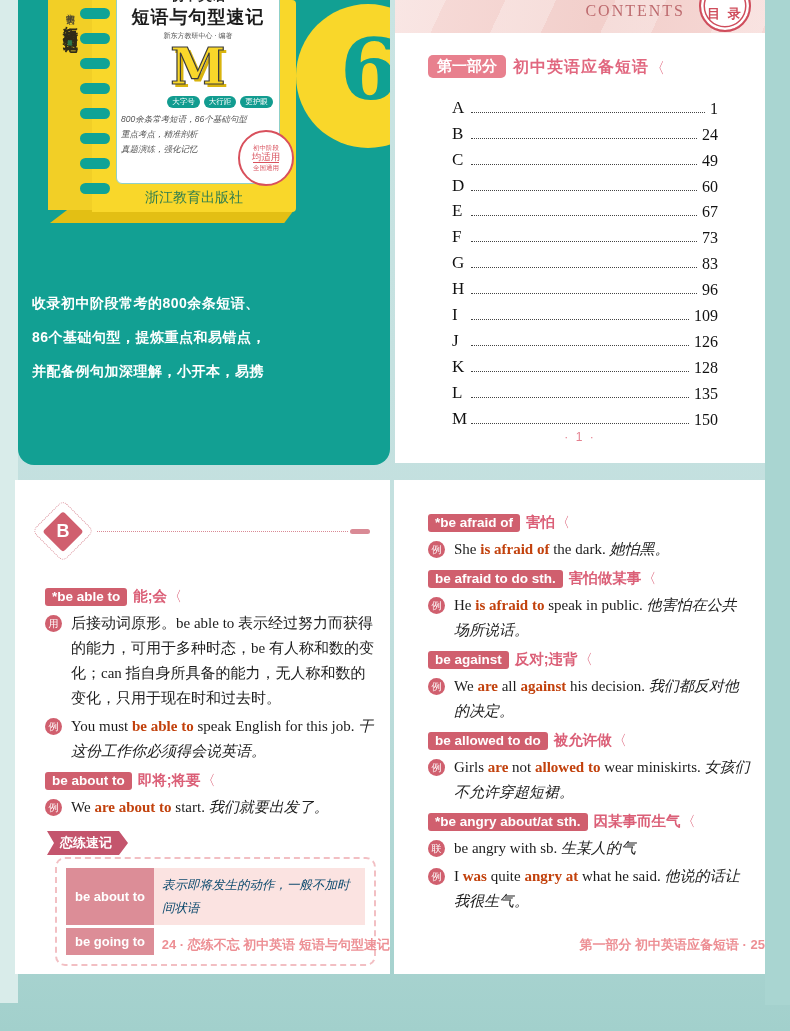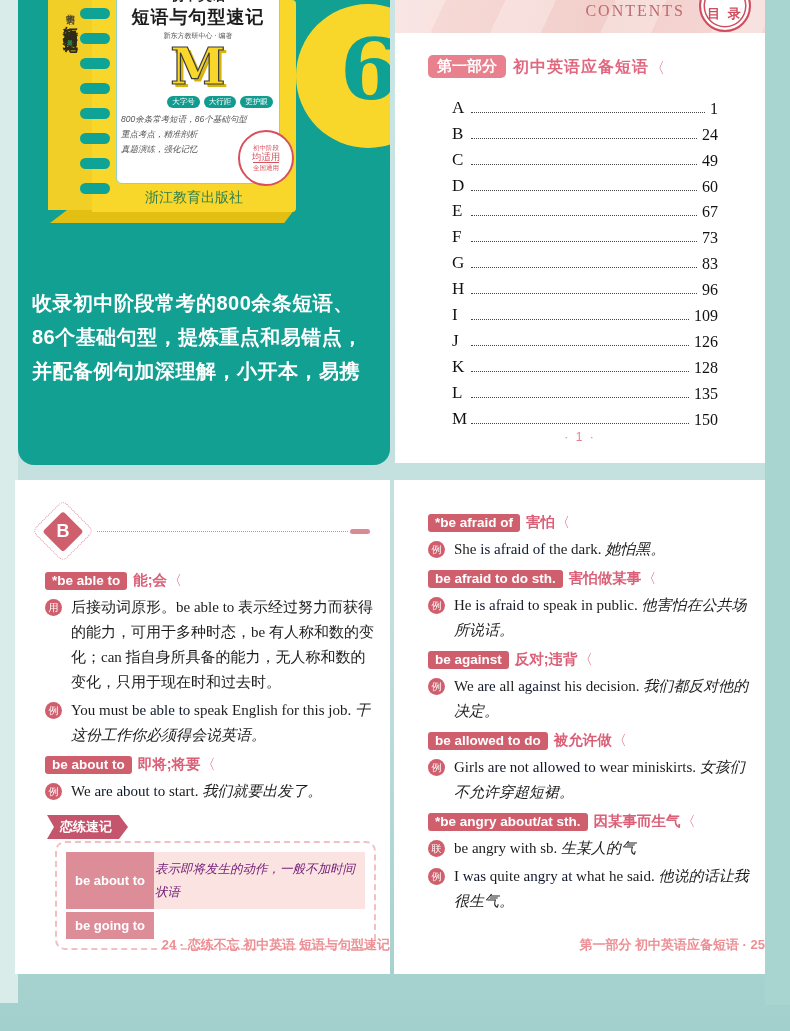--- a/index.html
+++ b/index.html
@@ -10,21 +10,21 @@
   .strip-right{position:absolute;left:765px;top:0;width:25px;height:1005px;background:#a9d5d1;}
 
   
   .hero{position:absolute;left:18px;top:0;width:372px;height:465px;background:#12a093;
     border-radius:0 0 16px 16px;overflow:hidden;}
   .hero-circle{position:absolute;left:278px;top:4px;width:144px;height:144px;border-radius:50%;
     background:#f9d72a;display:flex;align-items:center;justify-content:flex-start;}
   .hero-circle span{font-family:"DejaVu Serif","Liberation Serif",serif;font-weight:bold;
     font-size:84px;color:#0fa193;margin:-14px 0 0 44px;}
   .hero-desc{position:absolute;left:14px;top:286px;width:348px;color:#fff;font-weight:bold;
-    font-size:20px;line-height:34px;letter-spacing:.5px;}
+    font-size:14px;line-height:34px;letter-spacing:.5px;}
 
   
   .book{position:absolute;left:30px;top:0;width:252px;height:226px;}
   .book-bottom{position:absolute;left:2px;top:210px;width:244px;height:13px;background:#e3bf14;
     clip-path:polygon(7% 0,100% 0,96% 100%,0 100%);}
   .book-spine{position:absolute;left:0;top:0;width:44px;height:210px;background:#f2cf26;
     display:flex;flex-direction:column;align-items:center;}
   .spine-small{writing-mode:vertical-rl;font-size:9px;color:#4a4430;margin-top:6px;letter-spacing:1px;}
   .spine-title{writing-mode:vertical-rl;font-family:"Liberation Serif",serif;font-weight:bold;
     font-size:15px;color:#2f2b18;margin-top:4px;letter-spacing:2px;}
@@ -76,40 +76,40 @@
   .page-right{left:394px;width:371px;}
   .b-header{position:absolute;left:26px;right:20px;top:28px;display:flex;align-items:center;height:46px;}
   .diamond-outer{width:42px;height:42px;transform:rotate(45deg);border:1.5px dotted #d98a95;
     border-radius:6px;display:flex;align-items:center;justify-content:center;flex:0 0 auto;}
   .diamond-inner{width:29px;height:29px;background:#d05f6e;border-radius:3px;display:flex;
     align-items:center;justify-content:center;}
   .diamond-inner span{transform:rotate(-45deg);color:#fff;font-weight:bold;font-size:18px;}
   .b-line{flex:1;border-top:1.6px dotted #d98a95;margin-left:12px;}
   .b-line-end{width:20px;height:5px;background:#d98a95;border-radius:3px;margin-left:2px;flex:0 0 auto;}
   .page-content{position:absolute;left:30px;right:14px;}
-  .pc-left{top:84px;} .pc-right{top:26px;left:34px;right:15px;}
+  .pc-left{top:100px;} .pc-right{top:26px;left:34px;right:15px;}
   .entry-tag{margin:7px 0 5px;display:flex;align-items:center;}
   .tag-en{background:#d05f6e;color:#fff;font-weight:bold;font-size:13.5px;padding:1.5px 7px;border-radius:3px;white-space:nowrap;}
   .tag-zh{color:#db5f77;font-weight:bold;font-size:14.5px;margin-left:6px;white-space:nowrap;}
   .tag-bracket{color:#db5f77;font-size:14px;margin-left:1px;}
   .entry-para{position:relative;padding-left:26px;margin:3px 0;font-family:"Liberation Serif",serif;
     font-size:15px;line-height:25px;color:#1c1c1c;}
   .p-icon{position:absolute;left:0;top:4px;width:17px;height:17px;border-radius:50%;background:#d05f6e;
     color:#fff;font-size:10px;line-height:17px;text-align:center;font-family:"Liberation Sans",sans-serif;}
-  .hl{color:#0f172a;}
+  .hl{color:#c2410c;font-weight:bold;}
   .cn{font-style:italic;}
   .memo-banner{display:inline-block;margin:8px 0 0 2px;background:#c4556d;color:#fff;font-weight:bold;
     font-size:13px;padding:3px 16px 3px 13px;
     clip-path:polygon(0 0,calc(100% - 9px) 0,100% 50%,calc(100% - 9px) 100%,0 100%,7px 50%);}
   .memo-box{margin:2px 0 0 10px;border:2px dashed #f2bfc3;border-radius:10px;padding:9px 9px;}
   .memo-row{display:flex;} .memo-row + .memo-row{margin-top:3px;}
   .memo-label{width:82px;flex:0 0 auto;background:#dc8d97;color:#fff;font-weight:bold;font-size:13px;
     display:flex;align-items:center;justify-content:center;text-align:center;padding:6px 3px;}
-  .memo-desc{flex:1;background:#fbe3e1;color:#701a75;font-size:12.5px;font-style:italic;
-    font-family:"Liberation Serif",serif;padding:6px 1px;line-height:1.8;}
+  .memo-desc{flex:1;background:#fbe3e1;color:#0c4a6e;font-size:12.5px;font-style:italic;
+    font-family:"Liberation Serif",serif;padding:6px 8px;line-height:1.8;}
   .page-footer{position:absolute;bottom:20px;left:0;width:100%;text-align:right;font-size:13px;color:#ed8f94;font-weight:bold;}
 </style>
 </head>
 <body>
 
 <div class="canvas">
   <div class="strip-left"></div>
   <div class="strip-right"></div>
 
   <section class="hero">

